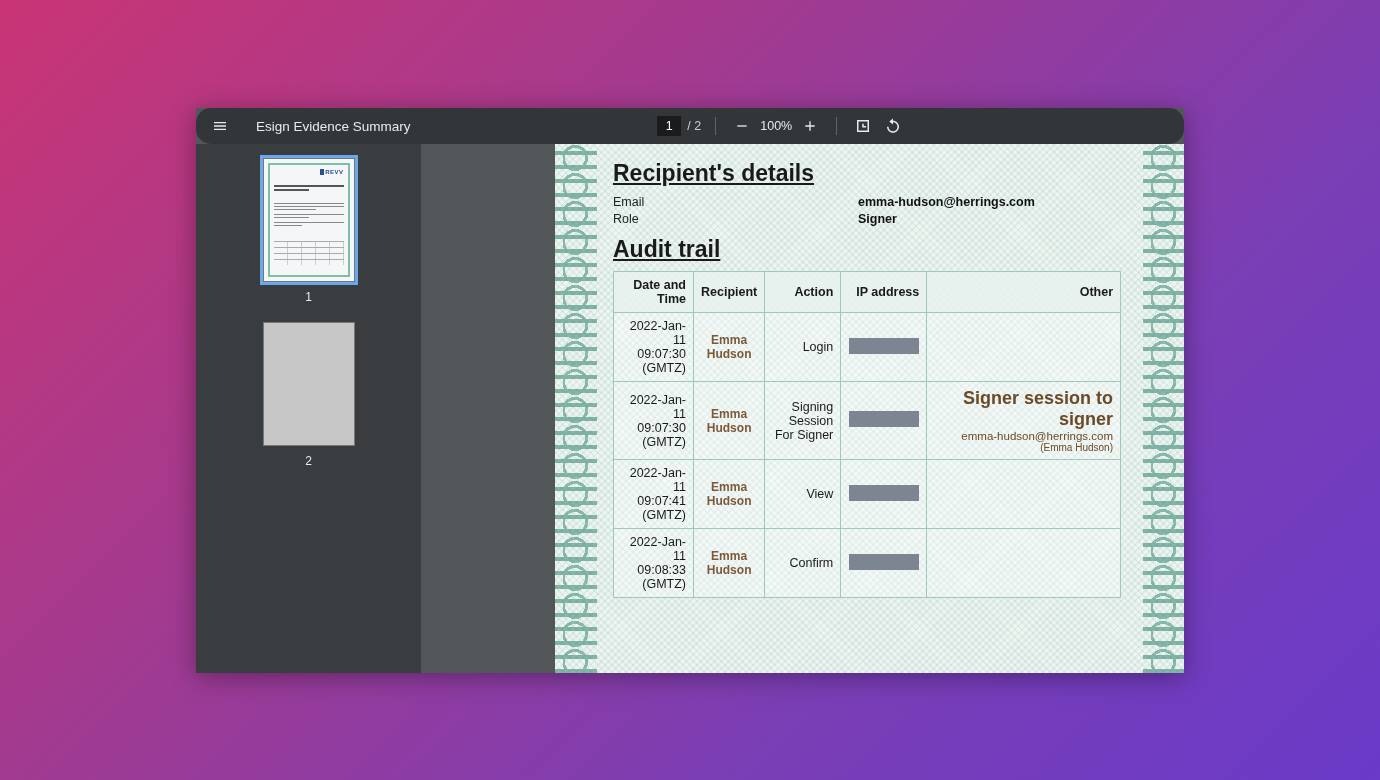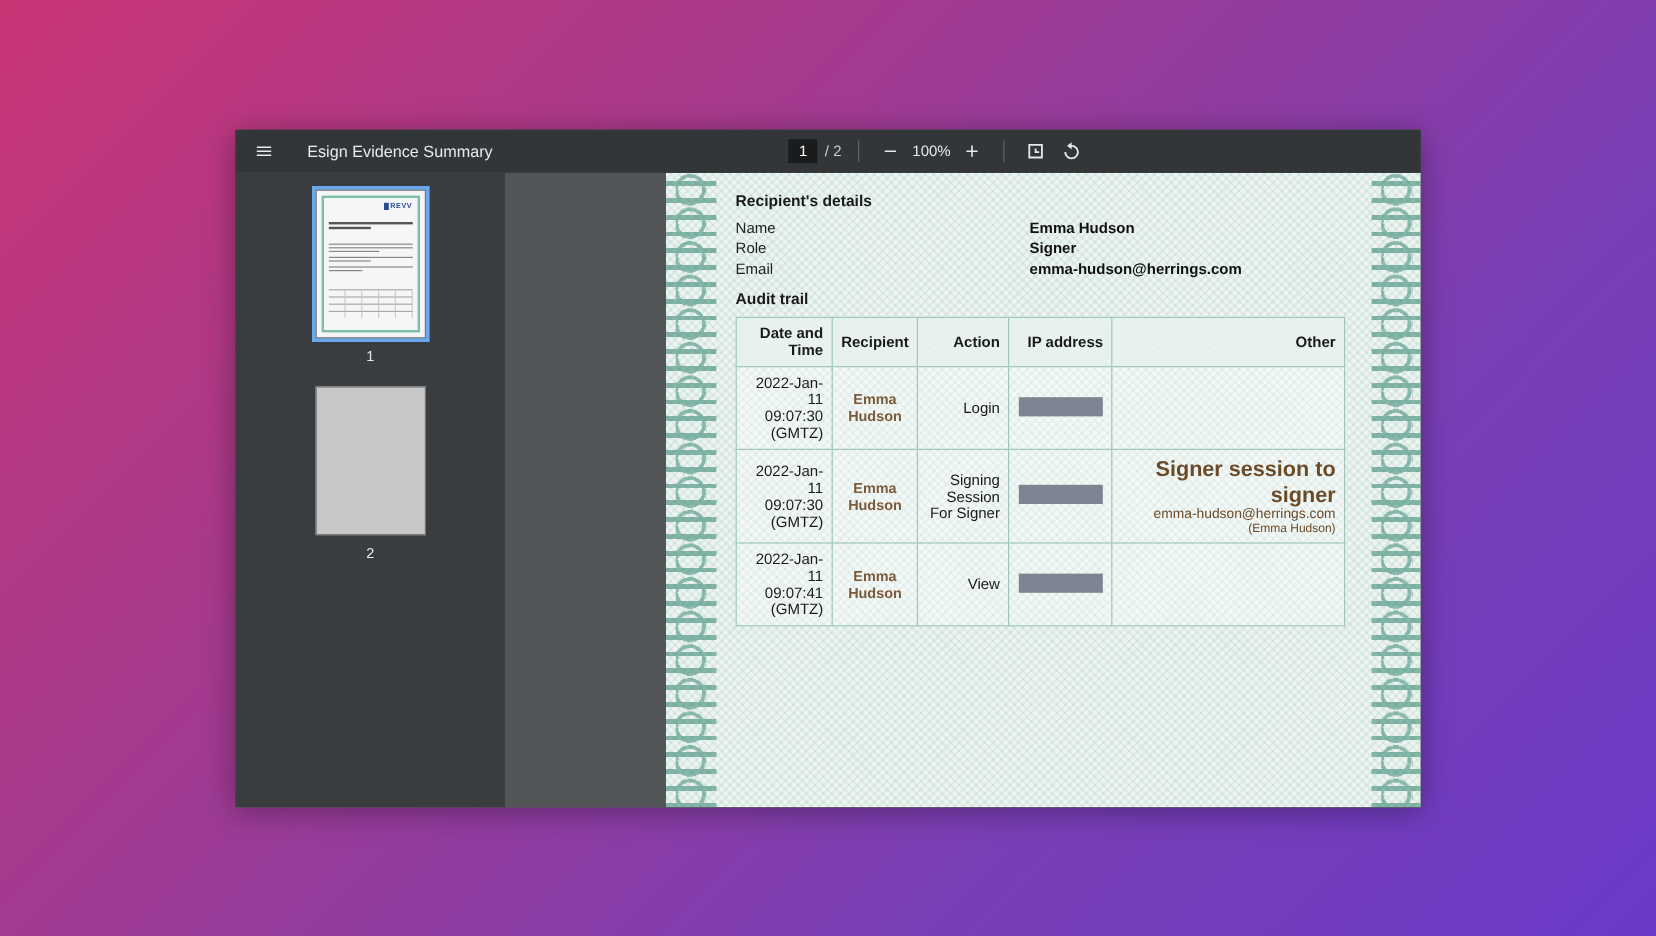--- a/index.html
+++ b/index.html
@@ -25,20 +25,21 @@
   }
   .toolbar {
     height: 36px;
     background: #323639;
     color: #e8eaed;
     display: flex;
     align-items: center;
     padding: 0 12px;
     font-size: 13px;
     flex-shrink: 0;
+    border-radius: 15px;
   }
   .toolbar .menu-icon { cursor: pointer; padding: 4px; }
   .toolbar .title { margin-left: 24px; font-size: 13.5px; }
   .toolbar .spacer { flex: 1; }
   .toolbar .page-group { display: flex; align-items: center; gap: 6px; }
   .toolbar .page-input {
     width: 24px; height: 20px; background: #191b1c; color: #fff; border: none;
     text-align: center; font-size: 12.5px;
   }
   .toolbar .page-total { color: #cfcfcf; font-size: 12.5px; }
@@ -110,21 +111,21 @@
       radial-gradient(circle at 12px 0px,  transparent 10px, #2e826e 10px 13px, transparent 13px) 0 14px/26px 28px;
     opacity:0.9;
   }
   .cert-left { left:0; }
   .cert-right { right:0; }
 
   .content {
     position:absolute; left:58px; right:64px; top:10px; bottom:0;
     color:#1a1a1a;
   }
-  .sec-title { font-size:13px; font-weight:bold; margin-bottom:8px; margin-top:6px; }
+  .sec-title { font-size:23px; font-weight:bold; margin-bottom:8px; margin-top:6px;text-decoration:underline; }
   .details {
     font-size:12.5px;
     margin-bottom:10px;
   }
   .details .row { display:flex; margin-bottom:3px; }
   .details .label { width:245px; color:#222; }
   .details .value { font-weight:bold; color:#111; }
 
   table.audit {
     width: 100%;
@@ -271,30 +272,26 @@
             <div class="rope"></div>
           </div>
         <div class="cert-right">
             <div class="rope"></div>
           </div>
 
         <div class="content">
           <div class="sec-title">Recipient's details</div>
           <div class="details">
             <div class="row">
-              <span class="label">Name</span>
-              <span class="value">Emma Hudson</span>
+              <span class="label">Email</span>
+              <span class="value">emma-hudson@herrings.com</span>
             </div>
             <div class="row">
               <span class="label">Role</span>
               <span class="value">Signer</span>
-            </div>
-            <div class="row">
-              <span class="label">Email</span>
-              <span class="value">emma-hudson@herrings.com</span>
             </div>
           </div>
 
           <div class="sec-title">Audit trail</div>
 
           <table class="audit">
             <colgroup>
               <col class="c-dt">
                 <col class="c-rec">
                 <col class="c-act">
@@ -331,19 +328,26 @@
                     </div>
                   </td>
                 </tr>
                 <tr>
                   <td>2022-Jan-11 09:07:41 (GMTZ)</td>
                   <td class="recipient-cell"><span class="recipient-name">Emma Hudson</span></td>
                   <td>View</td>
                   <td><span class="ip-redact"></span></td>
                   <td></td>
                 </tr>
+                <tr>
+                  <td>2022-Jan-11 09:08:33 (GMTZ)</td>
+                  <td class="recipient-cell"><span class="recipient-name">Emma Hudson</span></td>
+                  <td>Confirm</td>
+                  <td><span class="ip-redact"></span></td>
+                  <td></td>
+                </tr>
               </tbody>
           </table>
         </div>
       </div>
     </div>
   </div>
 </div>
 
 </body></html>

